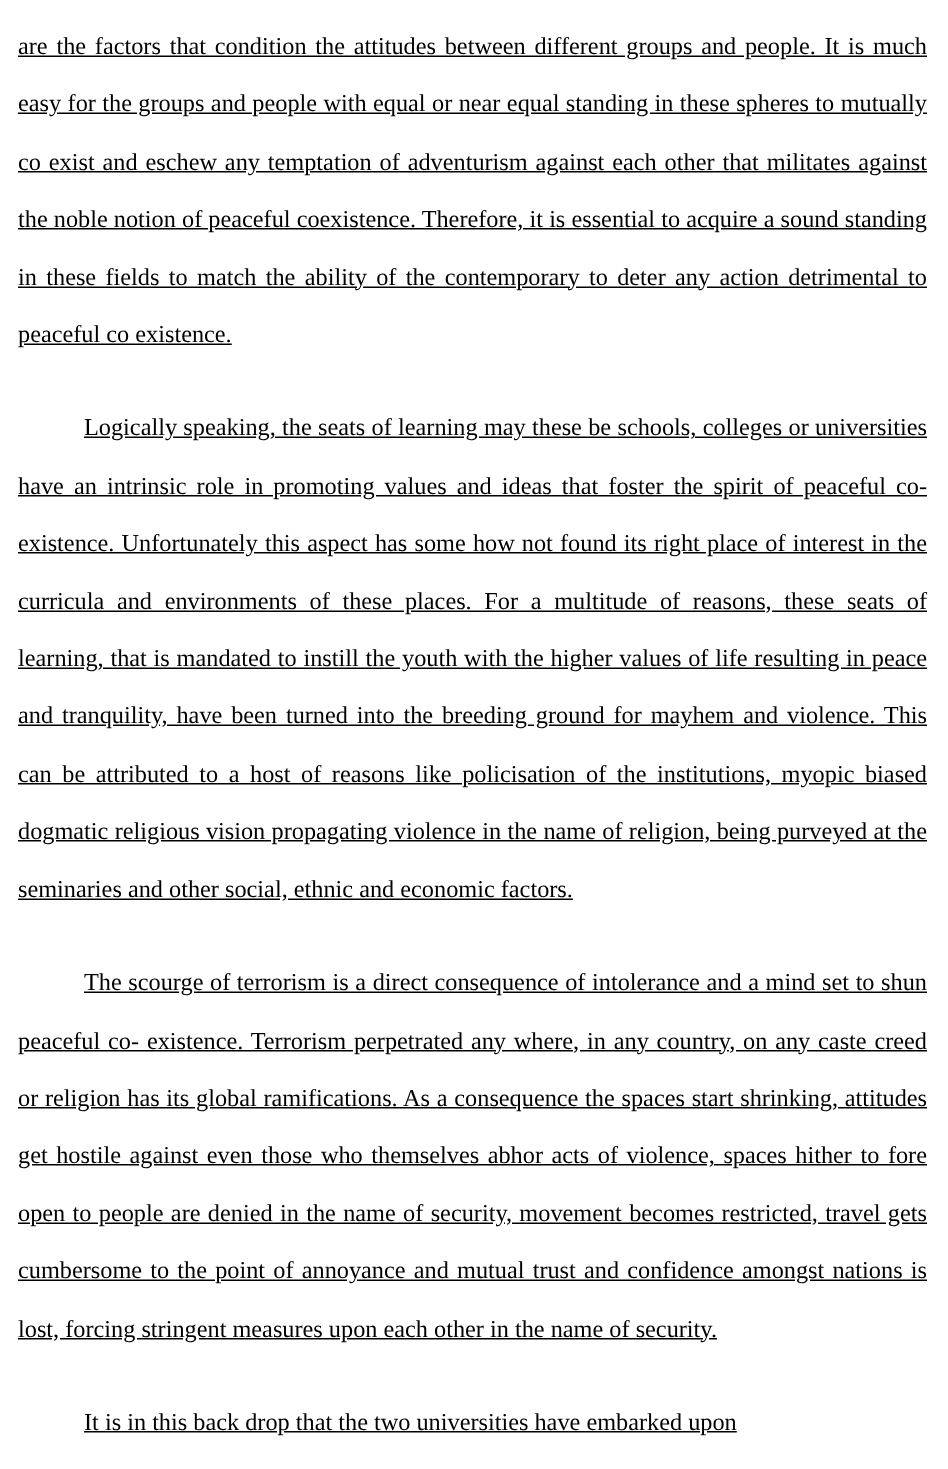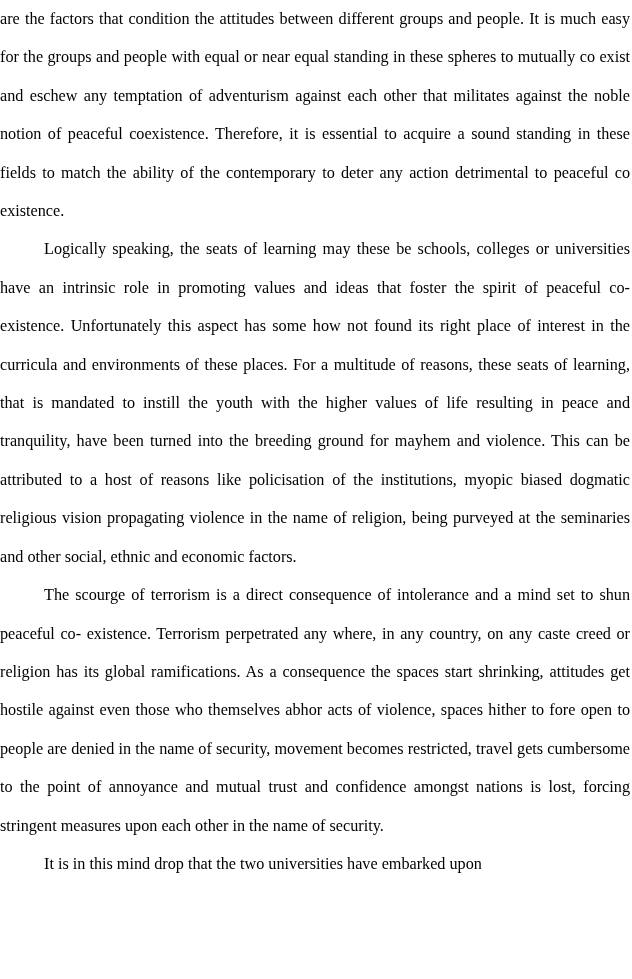--- a/index.html
+++ b/index.html
@@ -23,34 +23,35 @@
   .doc-body {
     font-family: "Liberation Serif", serif;
     font-size: 16.2px;
     line-height: 38.4px;
     color: #000000;
     text-align: justify;
     text-justify: inter-word;
   }
   p {
     margin: 0;
-    padding: 0;
+    padding: 12px;
     text-align: justify;
+    text-decoration: underline;
   }
   p.indented {
     text-indent: 44px;
   }
   
   .doc-body p:last-child {
     overflow: hidden;
   }
 </style>
 </head>
 <body>
 
 <div class="page">
   <div class="doc-body">
     <p>are the factors that condition the attitudes between different groups and people. It is much easy for the groups and people with equal or near equal standing in these spheres to mutually co exist and eschew any temptation of adventurism against each other that militates against the noble notion of peaceful coexistence. Therefore, it is essential to acquire a sound standing in these fields to match the ability of the contemporary to deter any action detrimental to peaceful co existence.</p>
     <p class="indented">Logically speaking, the seats of learning may these be schools, colleges or universities have an intrinsic role in promoting values and ideas that foster the spirit of peaceful co- existence. Unfortunately this aspect has some how not found its right place of interest in the curricula and environments of these places. For a multitude of reasons, these seats of learning, that is mandated to instill the youth with the higher values of life resulting in peace and tranquility, have been turned into the breeding ground for mayhem and violence. This can be attributed to a host of reasons like policisation of the institutions, myopic biased dogmatic religious vision propagating violence in the name of religion, being purveyed at the seminaries and other social, ethnic and economic factors.</p>
     <p class="indented">The scourge of terrorism is a direct consequence of intolerance and a mind set to shun peaceful co- existence. Terrorism perpetrated any where, in any country, on any caste creed or religion has its global ramifications. As a consequence the spaces start shrinking, attitudes get hostile against even those who themselves abhor acts of violence, spaces hither to fore open to people are denied in the name of security, movement becomes restricted, travel gets cumbersome to the point of annoyance and mutual trust and confidence amongst nations is lost, forcing stringent measures upon each other in the name of security.</p>
-    <p class="indented">It is in this mind drop that the two universities have embarked upon</p>
+    <p class="indented">It is in this back drop that the two universities have embarked upon</p>
   </div>
 </div>
 
 </body></html>

